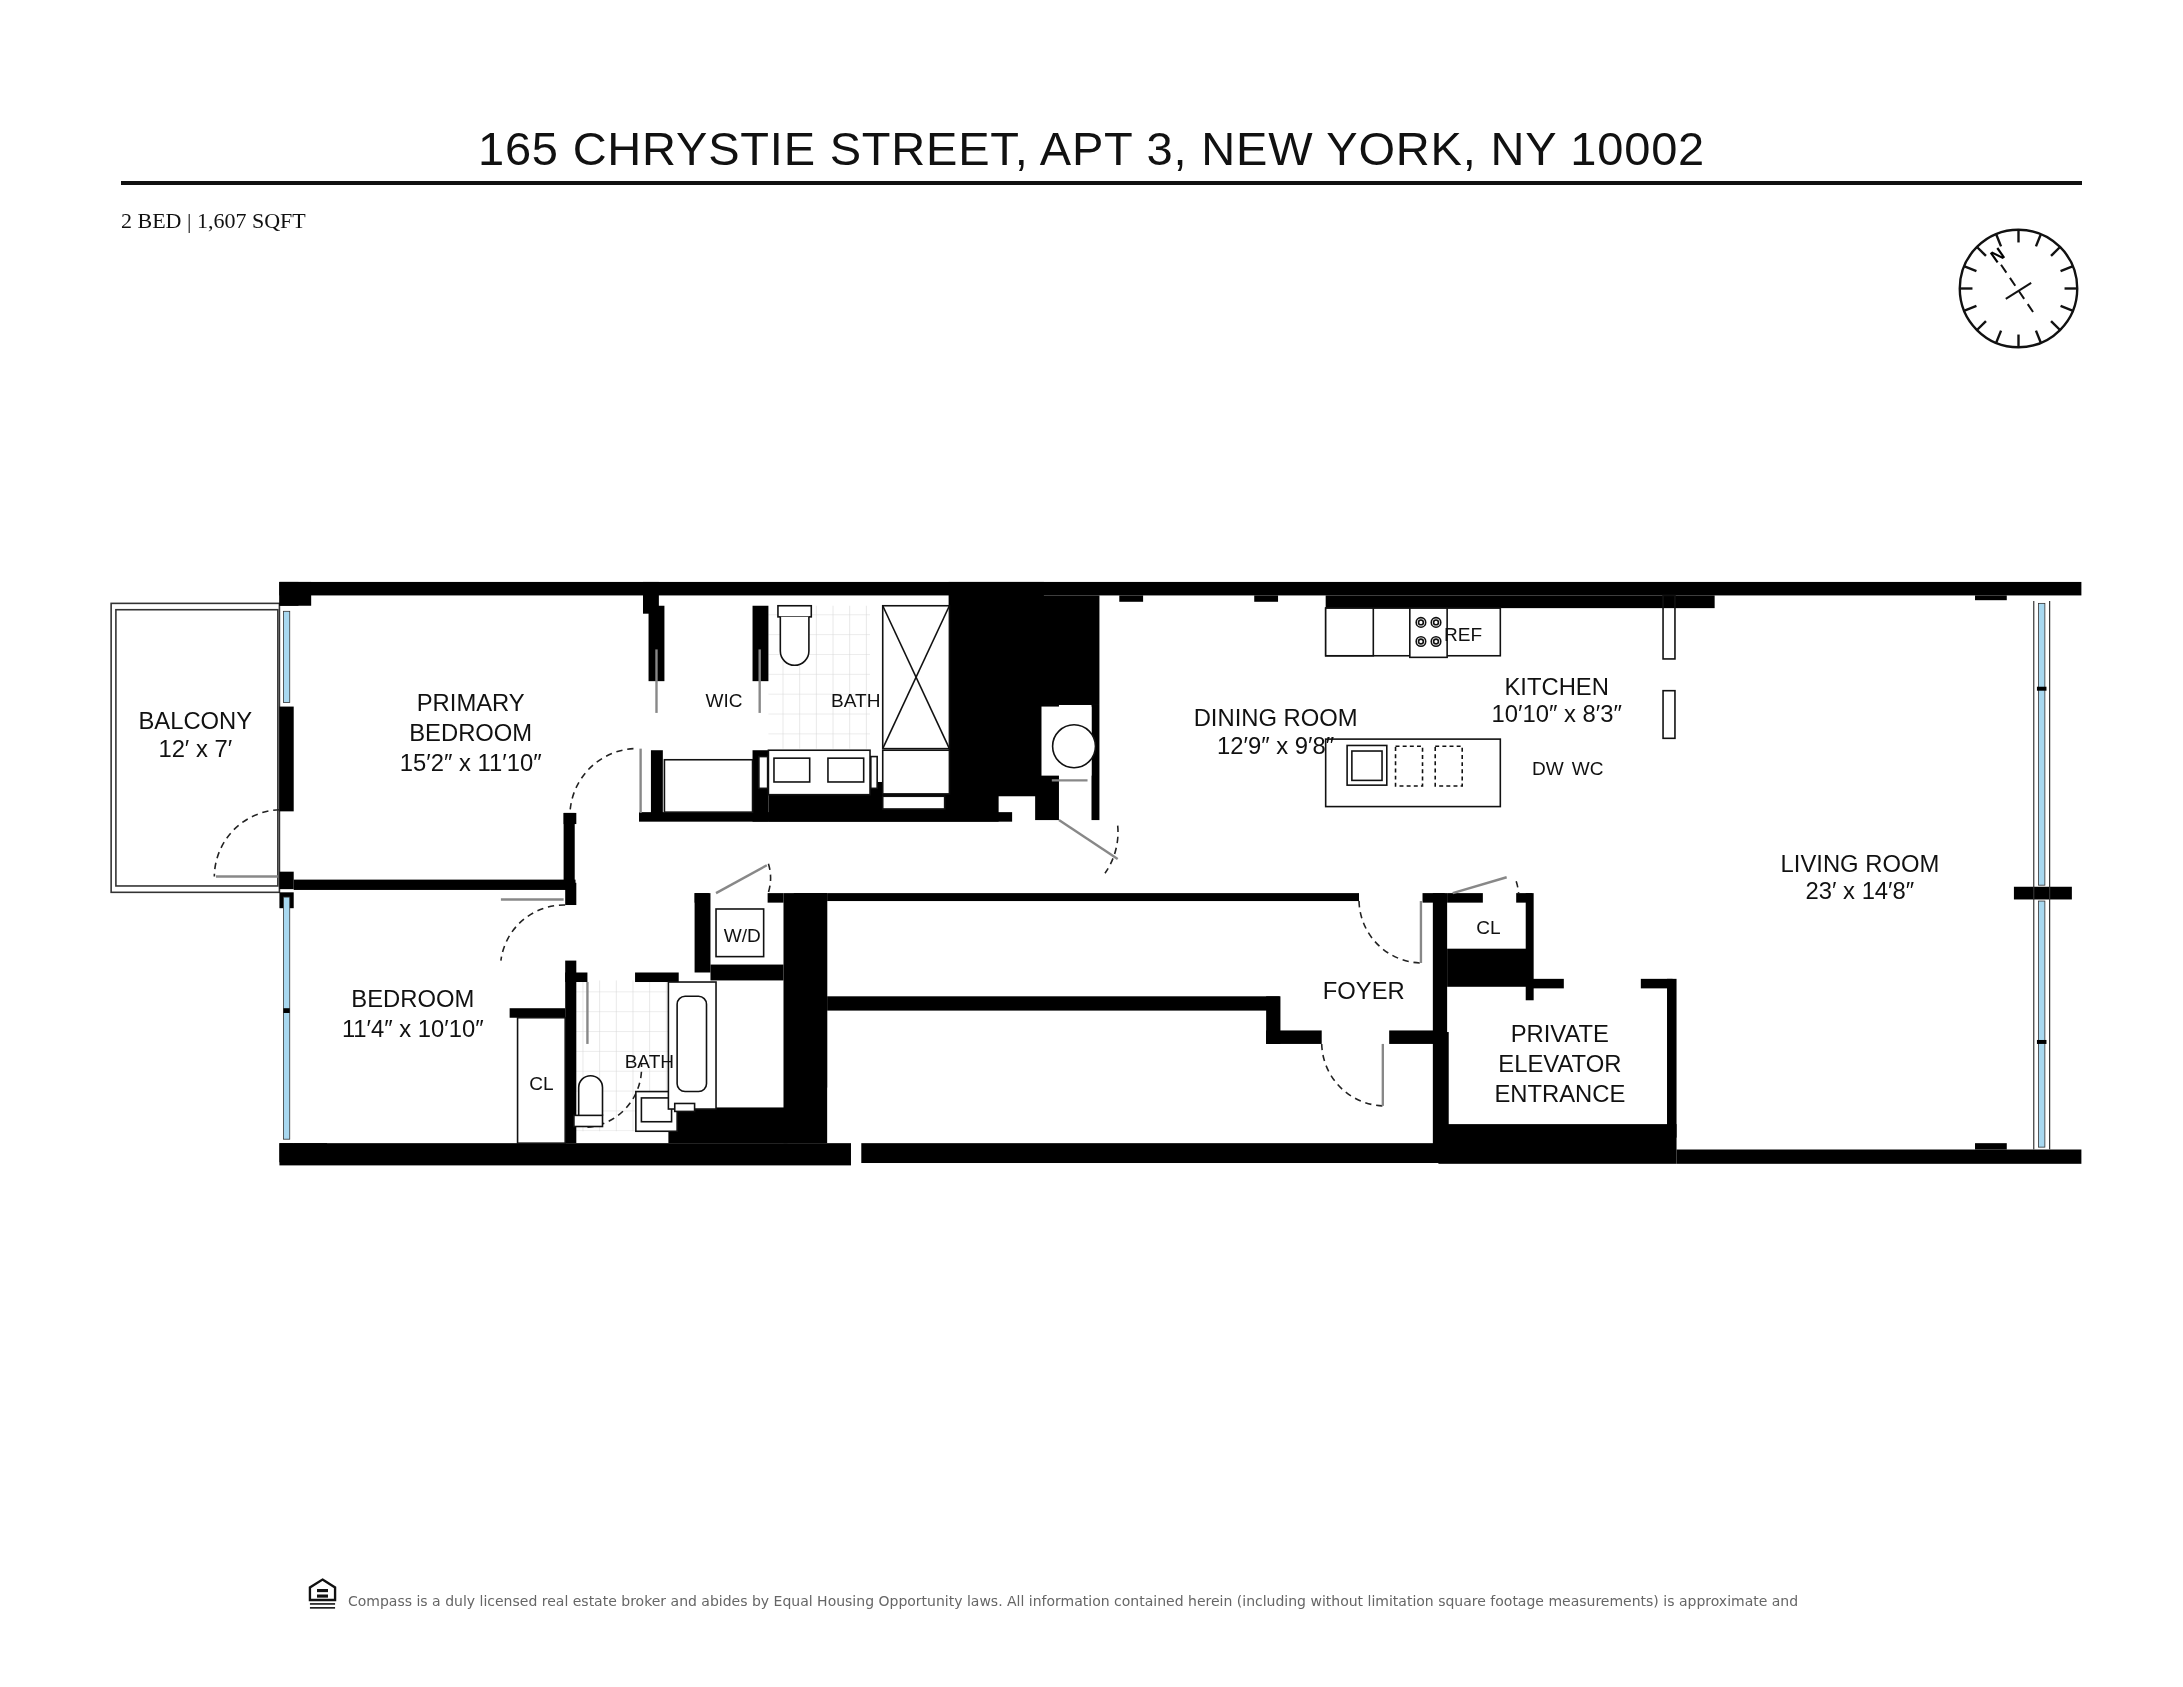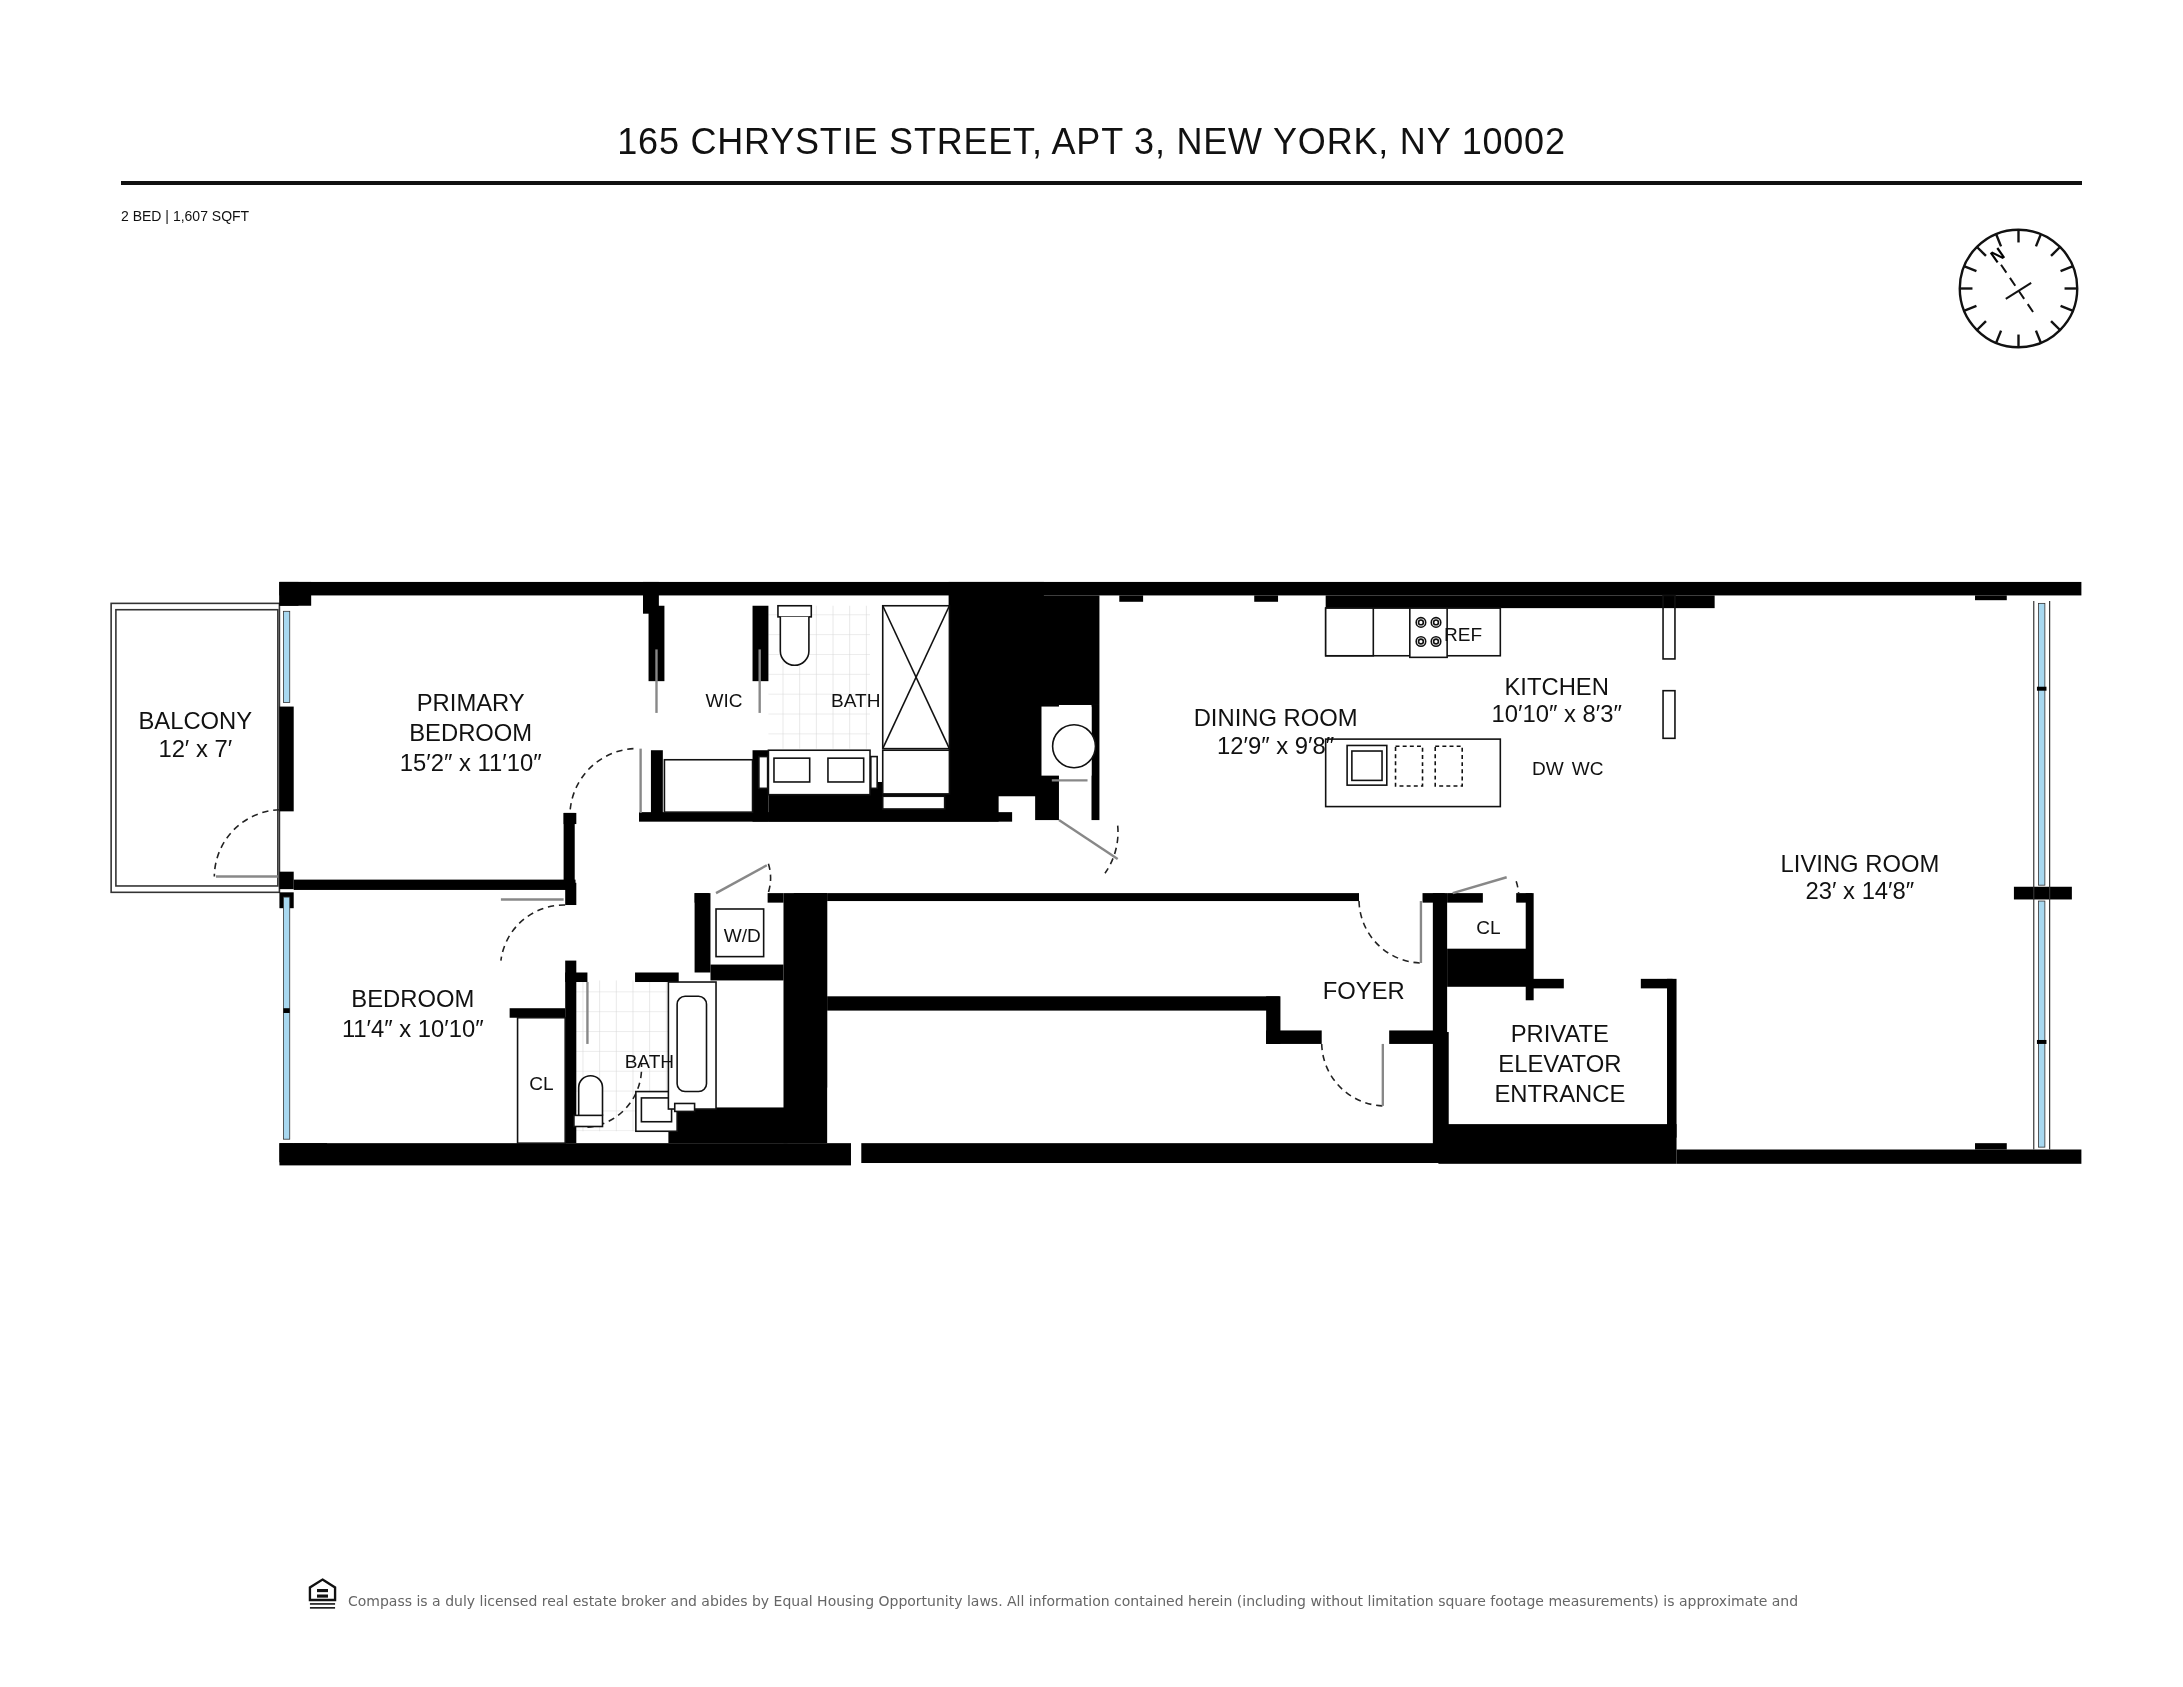--- a/index.html
+++ b/index.html
@@ -1,19 +1,19 @@
 <!DOCTYPE html>
 <html style="font-size:12.7px"><head>
 <meta charset="utf-8">
 <style>
   html, body { margin:0; padding:0; background:#ffffff; }
   body { width:2183px; height:1687px; position:relative; overflow:hidden; font-family:"DejaVu Sans", sans-serif; color:#111; }
-  .title { position:absolute; left:0; width:2183px; top:121px; text-align:center; font-size:36px; letter-spacing:0.8px; font-family:"Liberation Sans", sans-serif; font-weight:400; }
+  .title { position:absolute; left:0; width:2183px; top:121px; text-align:center; font-size:47px; letter-spacing:0.8px; font-family:"Liberation Sans", sans-serif; font-weight:400; }
   .rule { position:absolute; left:121px; top:181px; width:1961px; height:4px; background:#111; }
-  .summary { position:absolute; left:121px; top:208px; font-size:14px; font-family:Liberation Sans, sans-serif; }
+  .summary { position:absolute; left:121px; top:208px; font-size:22px; font-family:Liberation Serif, serif; }
   .compass { position:absolute; left:1955px; top:225px; width:127px; height:127px; }
   .plan { position:absolute; left:0; top:0; width:2183px; height:1687px; }
   .label { font-family:"Liberation Sans", sans-serif; fill:#111; text-anchor:middle; }
   .lbl-lg { font-size:30px; }
   .lbl-sm { font-size:24px; }
   .footer { position:absolute; left:308px; top:1578px; width:1588px; display:flex; align-items:flex-end; gap:11px; }
   .eho { width:29px; height:33px; }
   .disclaimer { font-size:14px; line-height:20px; color:#666; font-family:"DejaVu Sans", sans-serif; }
 </style>
 </head>

